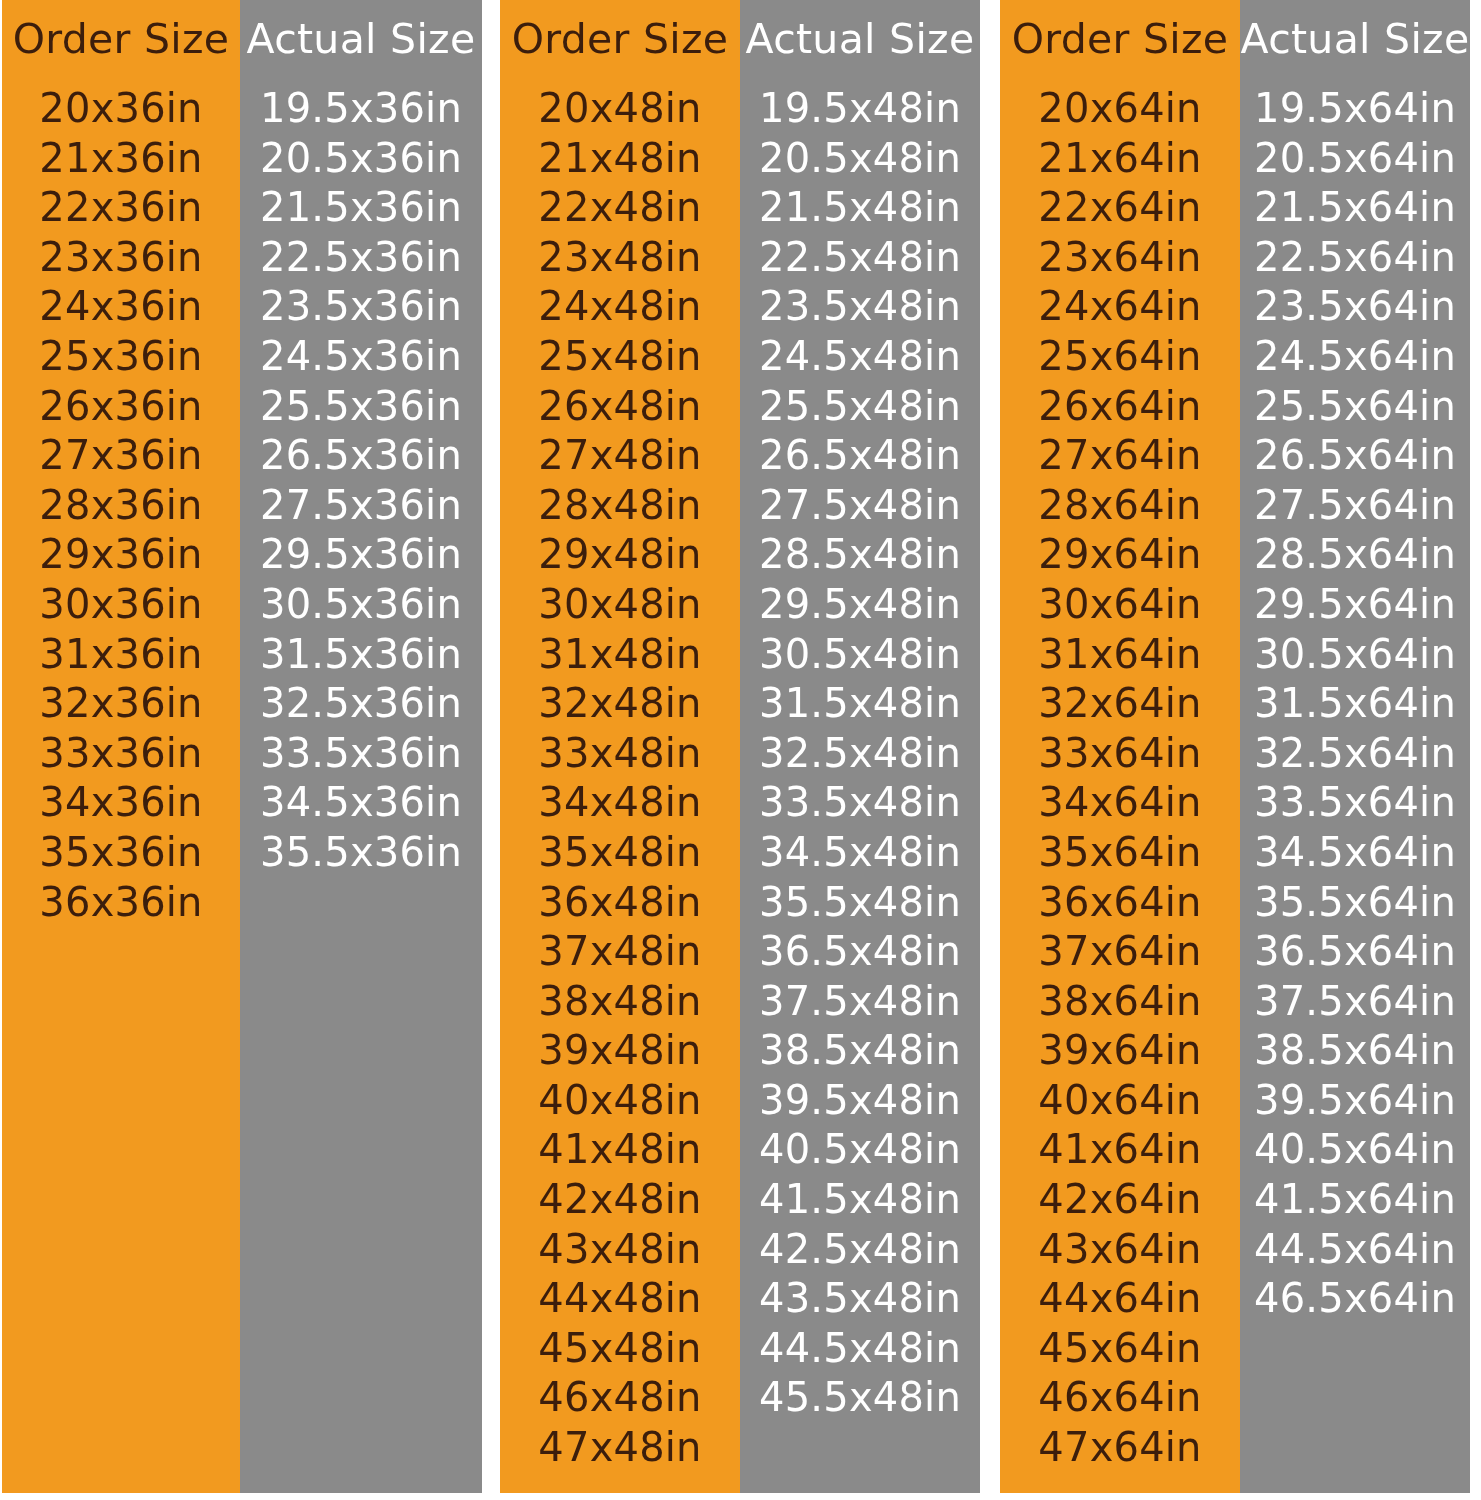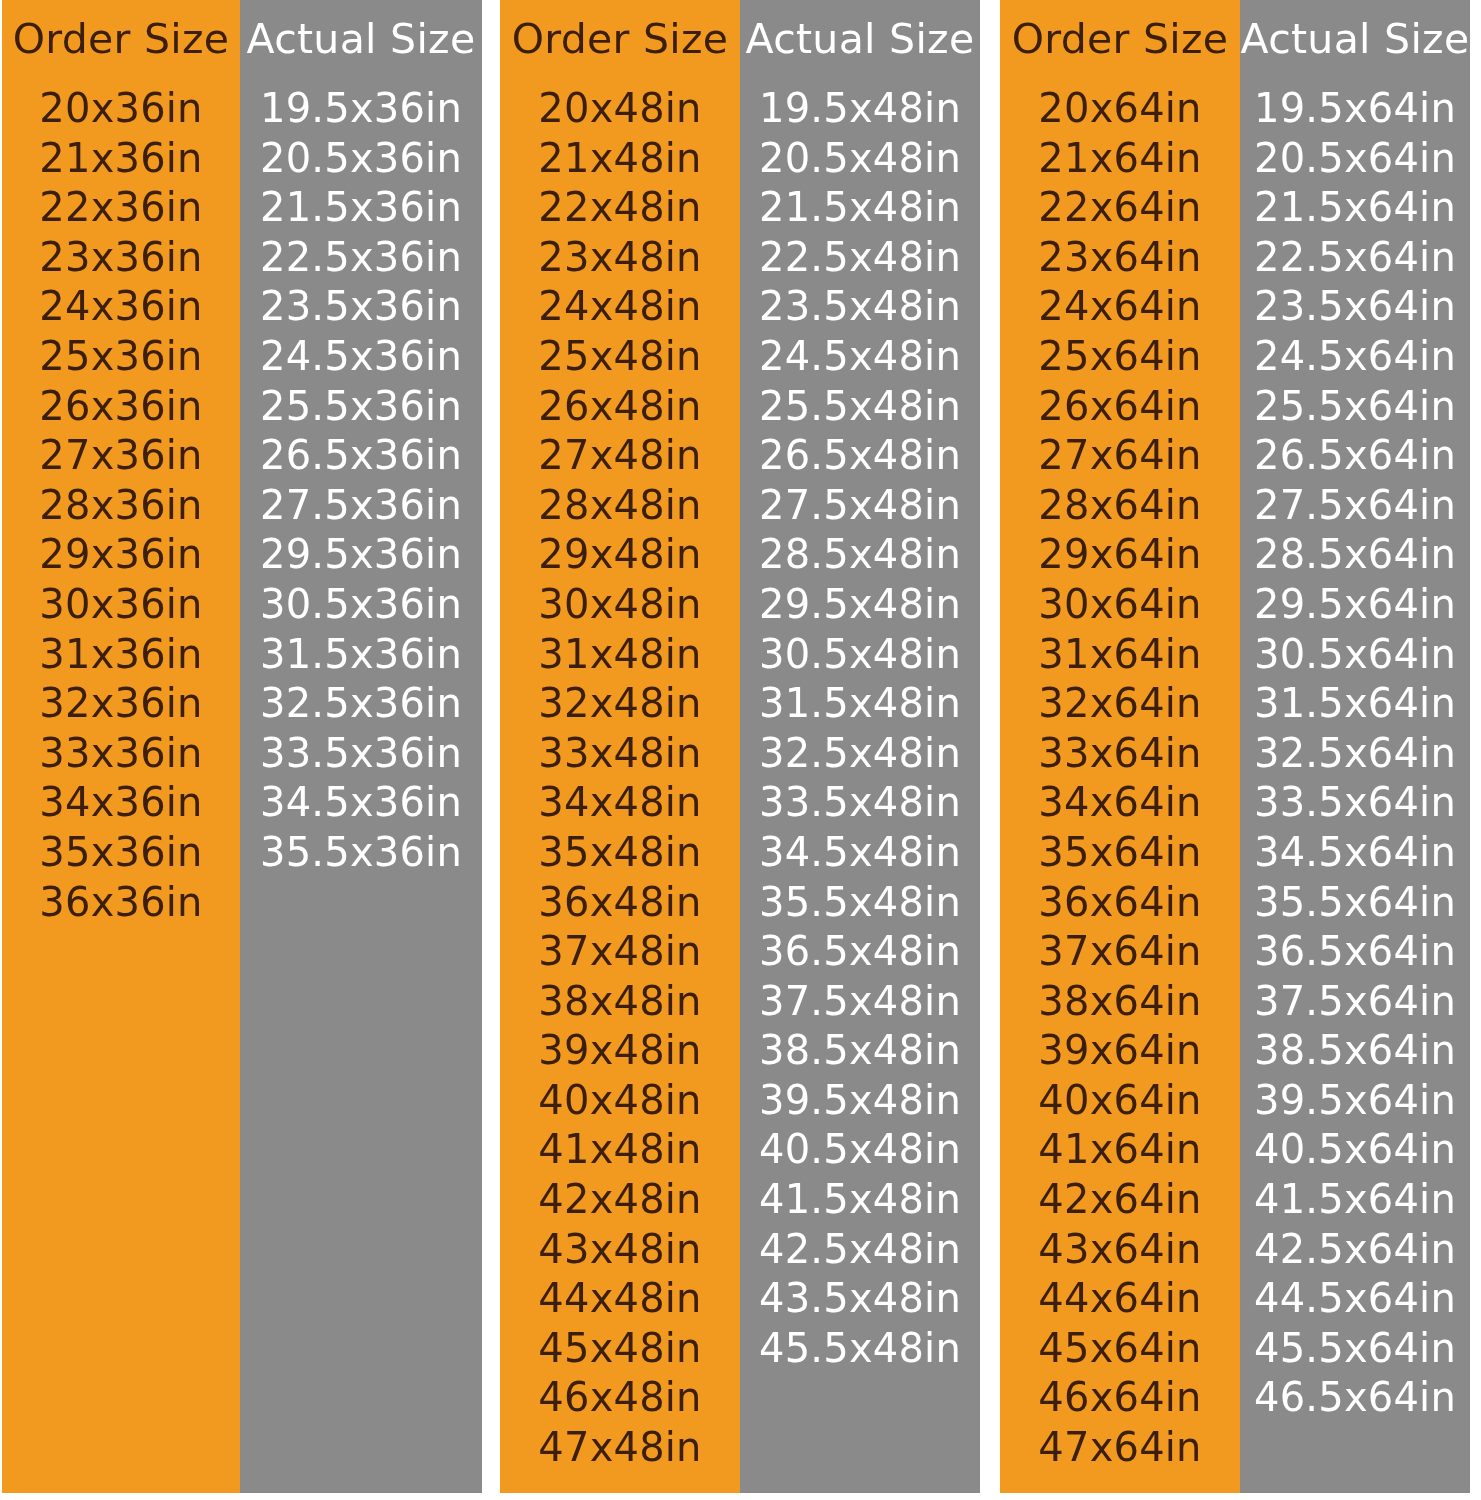--- a/index.html
+++ b/index.html
@@ -188,20 +188,21 @@
           <div class="cell">34.5x48in</div>
           <div class="cell">35.5x48in</div>
           <div class="cell">36.5x48in</div>
           <div class="cell">37.5x48in</div>
           <div class="cell">38.5x48in</div>
           <div class="cell">39.5x48in</div>
           <div class="cell">40.5x48in</div>
           <div class="cell">41.5x48in</div>
           <div class="cell">42.5x48in</div>
           <div class="cell">43.5x48in</div>
+          <div class="cell">44.5x48in</div>
           <div class="cell">45.5x48in</div>
         </div>
     </div>
   </div>
 
   <div class="block block-3">
     <div class="col col-order">
       <div class="col-head">Order Size</div>
       <div class="cells">
           <div class="cell">20x64in</div>
@@ -253,21 +254,19 @@
           <div class="cell">32.5x64in</div>
           <div class="cell">33.5x64in</div>
           <div class="cell">34.5x64in</div>
           <div class="cell">35.5x64in</div>
           <div class="cell">36.5x64in</div>
           <div class="cell">37.5x64in</div>
           <div class="cell">38.5x64in</div>
           <div class="cell">39.5x64in</div>
           <div class="cell">40.5x64in</div>
           <div class="cell">41.5x64in</div>
-          <div class="cell">42.5x64in</div>
           <div class="cell">44.5x64in</div>
-          <div class="cell">45.5x64in</div>
           <div class="cell">46.5x64in</div>
         </div>
     </div>
   </div>
 
 </div>
 
 </body></html>

